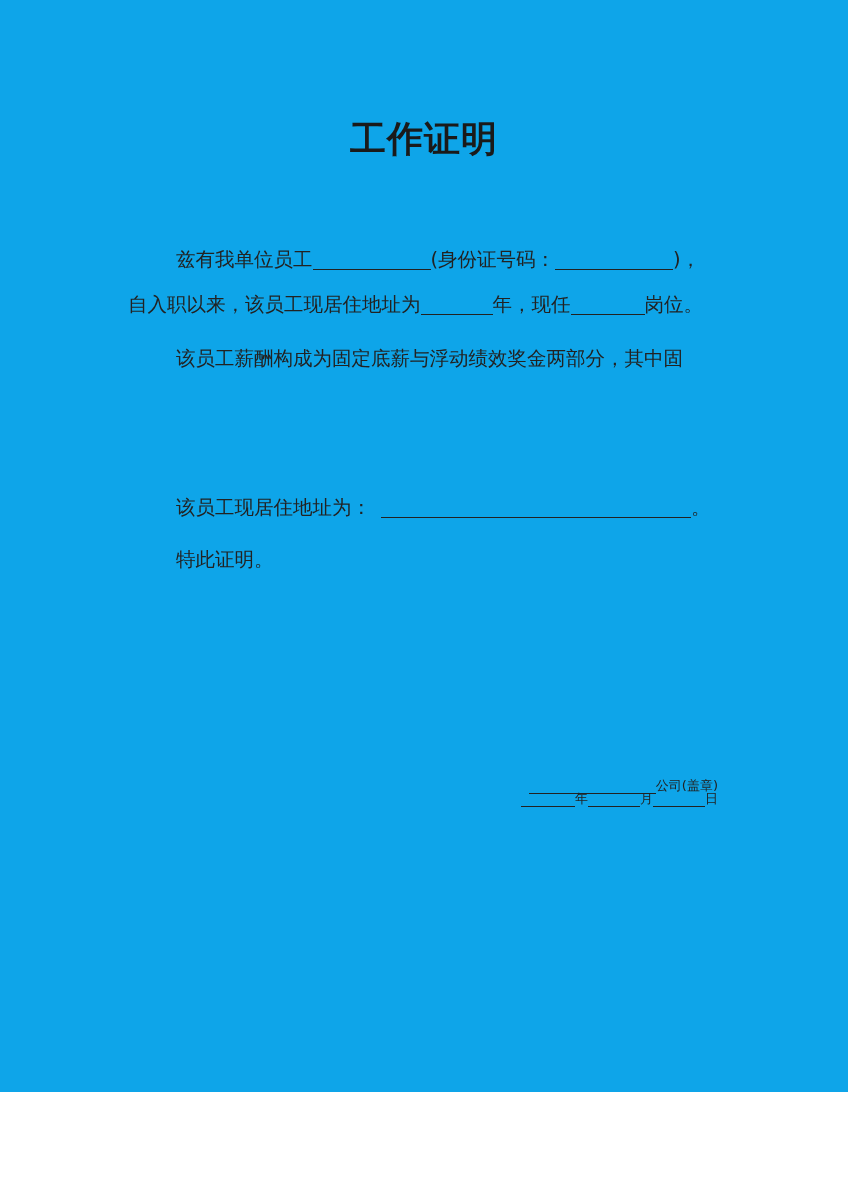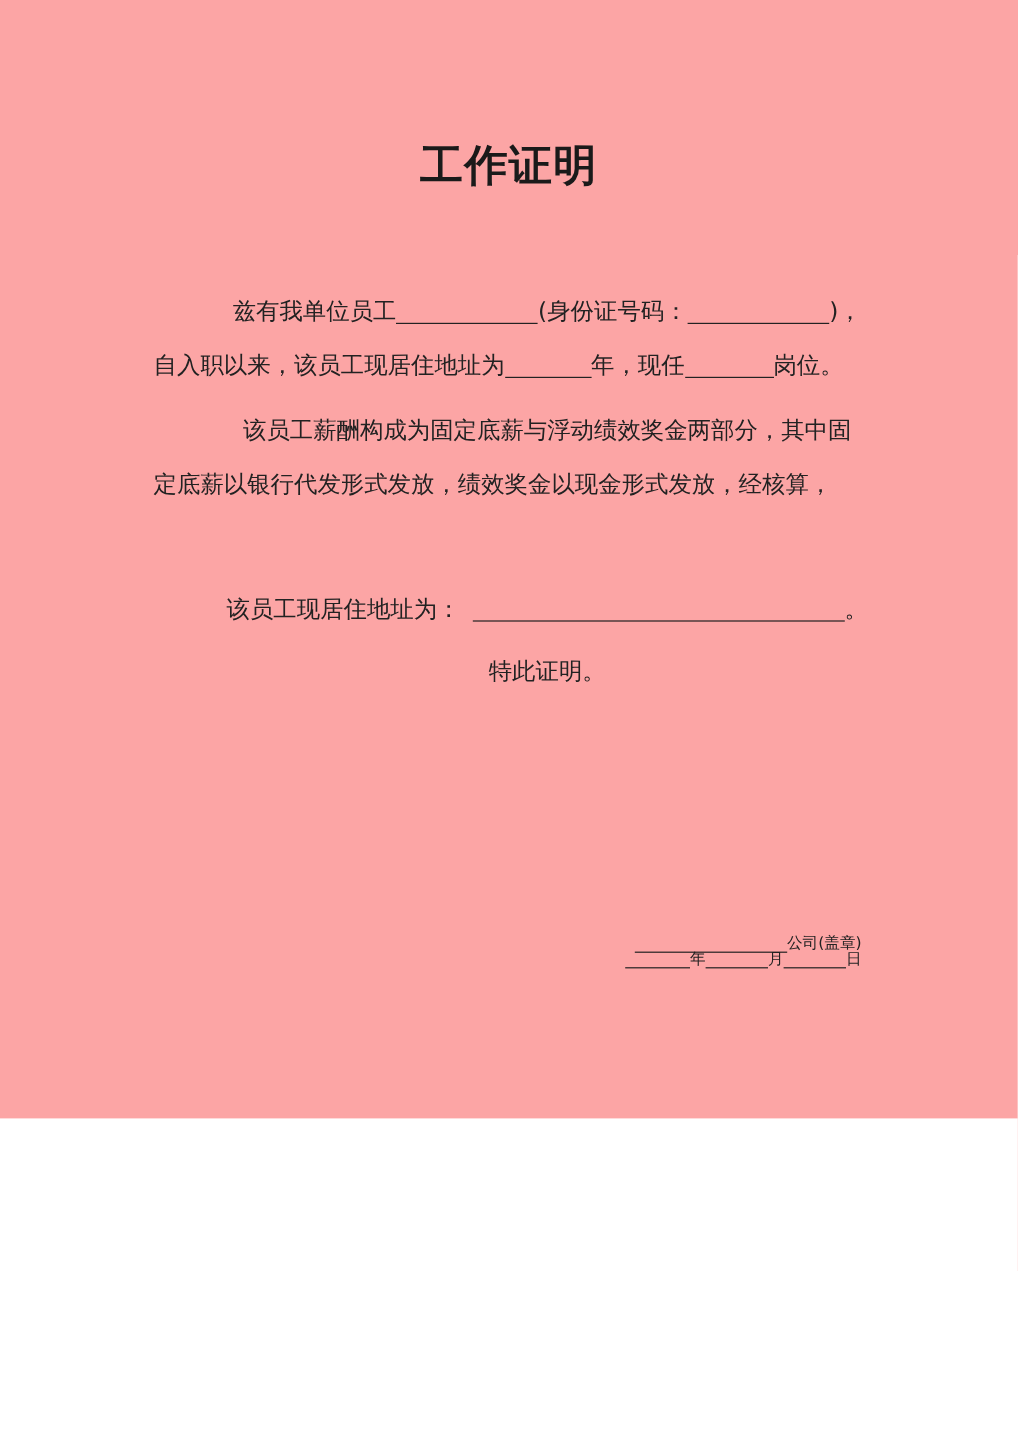--- a/index.html
+++ b/index.html
@@ -1,43 +1,42 @@
 <!DOCTYPE html>
 <html><head>
 <meta charset="utf-8">
 <style>
   html, body { margin: 0; padding: 0; background: #ffffff; }
   body { width: 848px; height: 1200px; position: relative; overflow: hidden;
          font-family: "DejaVu Sans", "Liberation Sans", sans-serif; color: #1f1f1f; }
-  .page { position: absolute; left: 0; top: 0; width: 848px; height: 932px; background: #fca5a5; }
+  .page { position: absolute; left: 0; top: 0; width: 848px; height: 1092px; background: #0ea5e9; }
   .title { position: absolute; left: 0; width: 848px; top: 116px; text-align: center;
            font-size: 36px; font-weight: bold; letter-spacing: 1px; color: #1a1a1a; line-height: 46px; }
   .line { position: absolute; left: 128px; width: 592px; font-size: 19.5px; line-height: 28px;
           white-space: nowrap; color: #222; }
-  .indent { left: 160px; text-align: center; }
+  .indent { left: 176px; }
   .blank { display: inline-block; border-bottom: 1.3px solid #222; height: 22px; vertical-align: -4px; }
   .blank.thick { border-bottom: 2px solid #222; }
   .right { position: absolute; right: 130px; font-size: 13px; line-height: 28px; white-space: nowrap; color: #222; }
 </style>
 </head>
 <body>
 
 <div class="page">
 
   <div class="title">工作证明</div>
 
   <div class="line indent" style="top:246px;">
     <span>兹有我单位员工</span><span class="blank" style="width:118px;"></span><span>(身份证号码：</span><span class="blank" style="width:118px;"></span><span>)，</span>
   </div>
   <div class="line" style="top:291px;">
     <span>自入职以来，该员工现居住地址为</span><span class="blank" style="width:72px;"></span><span>年，现任</span><span class="blank" style="width:74px;"></span><span>岗位。</span>
   </div>
 
-  <div class="line indent" style="top:345px;">该员工薪酬构成为固定底薪与浮动绩效奖金两部分，其中固</div>
-  <div class="line" style="top:390px;">定底薪以银行代发形式发放，绩效奖金以现金形式发放，经核算，</div>
+  <div class="line indent" style="top:345px;font-family:Liberation Serif, serif;">该员工薪酬构成为固定底薪与浮动绩效奖金两部分，其中固</div>
 
   <div class="line indent" style="top:494px;">
     <span>该员工现居住地址为：</span><span style="display:inline-block;width:10px;"></span><span class="blank" style="width:310px;"></span><span>。</span>
   </div>
 
   <div class="line indent" style="top:546px;">特此证明。</div>
 
   <div class="right" style="top:771px;">
     <span class="blank" style="width:127px;"></span><span>公司(盖章)</span>
   </div>

